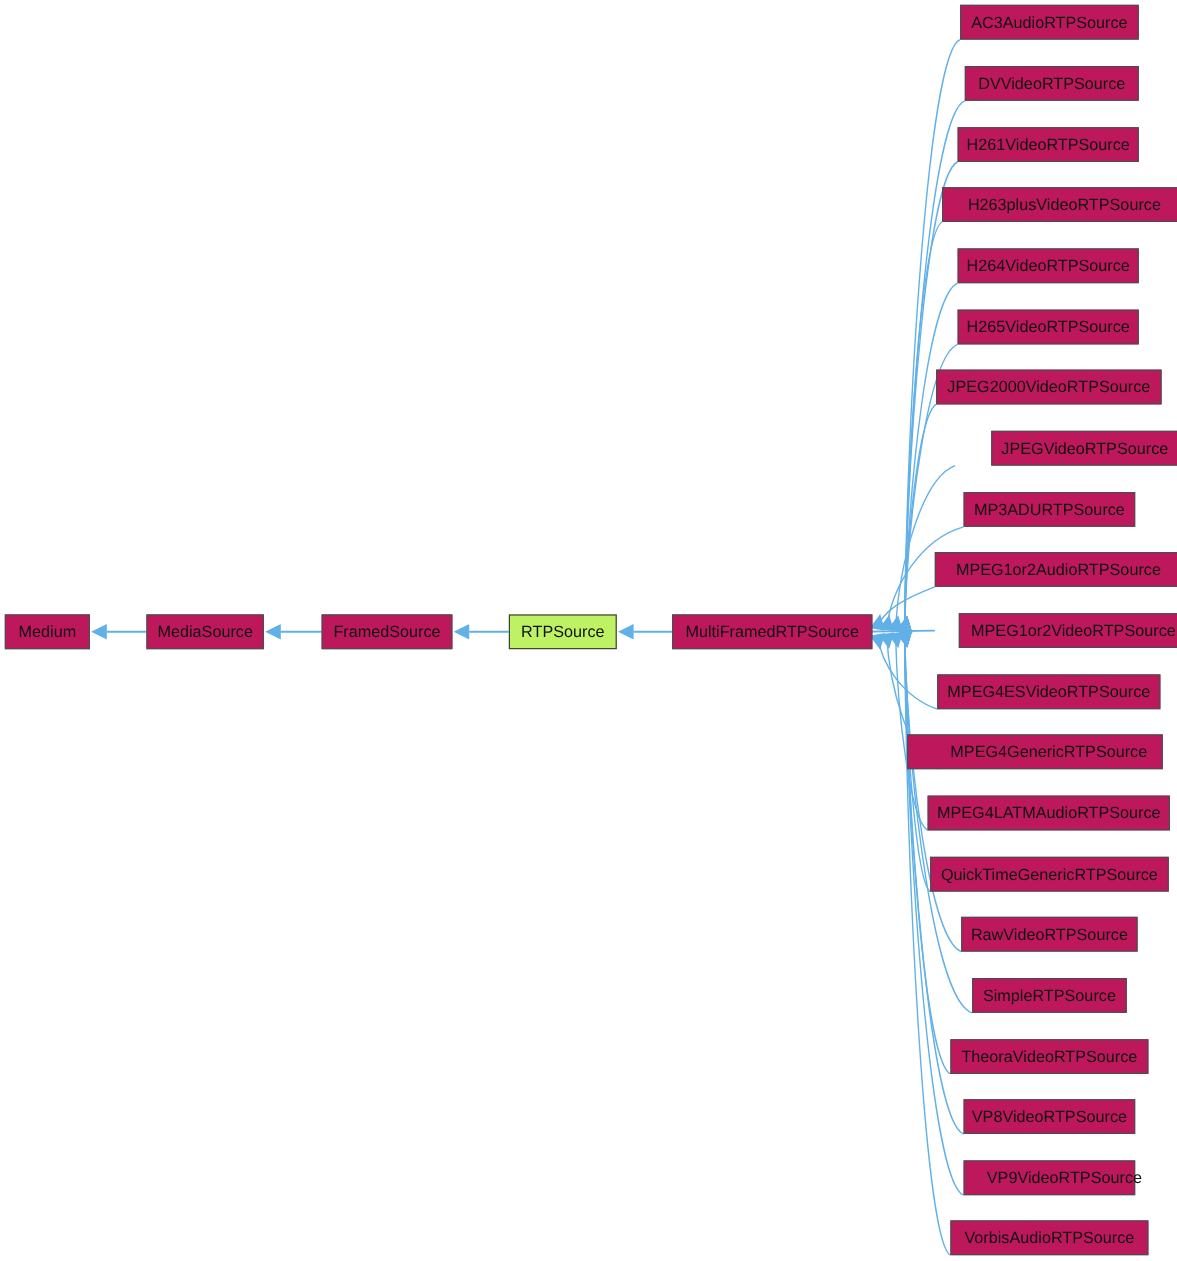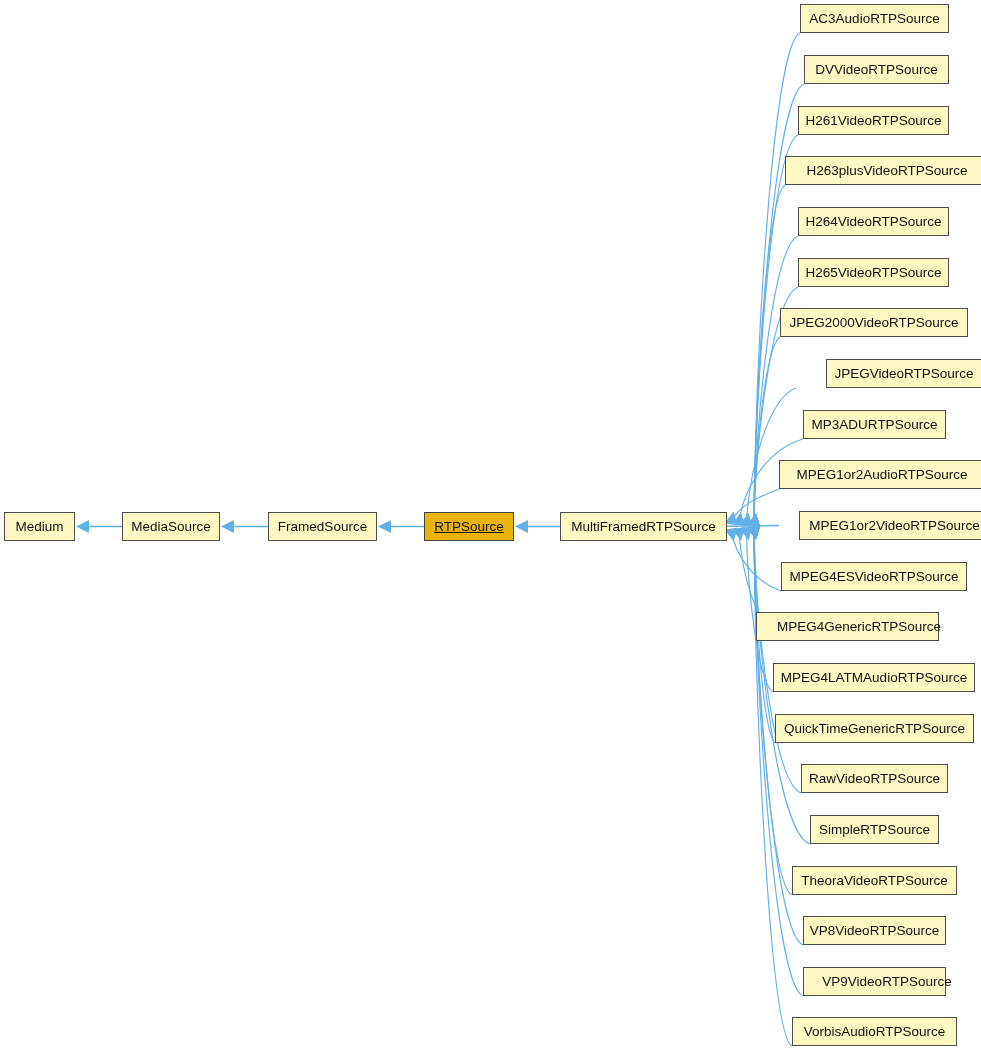--- a/index.html
+++ b/index.html
@@ -20,36 +20,35 @@
     left: 0;
     top: 0;
     width: 981px;
     height: 1051px;
     pointer-events: none;
   }
   .node {
     position: absolute;
     box-sizing: border-box;
     border: 1px solid #4d4d4d;
-    background: #fef9c3;
+    background: #be185d;
     color: #111111;
     font-size: 13.5px;
     line-height: 1;
     height: 29px;
     display: flex;
     align-items: center;
     justify-content: center;
     white-space: nowrap;
     padding: 0 9px;
     z-index: 2;
   }
   .node.highlight {
-    background: #eab308;
+    background: #bef264;
     border-color: #404040;
-    text-decoration: underline;
   }
 </style>
 </head>
 <body>
 
 <div id="diagram">
   <svg id="edge-layer" width="981" height="1051" viewBox="0 0 981 1051">
       <polygon points="76,526.5 89,520 89,533" fill="#61b0e8"></polygon>
       <line x1="89" y1="526.5" x2="122" y2="526.5" stroke="#61b0e8" stroke-width="1.6"></line>
       <polygon points="221,526.5 234,520 234,533" fill="#61b0e8"></polygon>
@@ -111,21 +110,21 @@
     <div class="node" style="left: 798px; top: 106px; width: 151px;">H261VideoRTPSource</div>
     <div class="node" style="left: 785px; top: 156px; width: 204px;">H263plusVideoRTPSource</div>
     <div class="node" style="left: 798px; top: 207px; width: 151px;">H264VideoRTPSource</div>
     <div class="node" style="left: 798px; top: 258px; width: 151px;">H265VideoRTPSource</div>
     <div class="node" style="left: 780px; top: 308px; width: 188px;">JPEG2000VideoRTPSource</div>
     <div class="node" style="left: 796px; top: 359px; width: 156px; margin-left: 30px;">JPEGVideoRTPSource</div>
     <div class="node" style="left: 803px; top: 410px; width: 143px;">MP3ADURTPSource</div>
     <div class="node" style="left: 779px; top: 460px; width: 206px;">MPEG1or2AudioRTPSource</div>
     <div class="node" style="left: 779px; top: 511px; width: 191px; margin-left: 20px;">MPEG1or2VideoRTPSource</div>
     <div class="node" style="left: 781px; top: 562px; width: 186px;">MPEG4ESVideoRTPSource</div>
-    <div class="node" style="left: 756px; top: 612px; width: 183px; padding-left: 32px;">MPEG4GenericRTPSource</div>
+    <div class="node" style="left: 756px; top: 612px; width: 213px; padding-left: 32px;">MPEG4GenericRTPSource</div>
     <div class="node" style="left: 773px; top: 663px; width: 202px;">MPEG4LATMAudioRTPSource</div>
     <div class="node" style="left: 775px; top: 714px; width: 199px;">QuickTimeGenericRTPSource</div>
     <div class="node" style="left: 801px; top: 764px; width: 147px;">RawVideoRTPSource</div>
     <div class="node" style="left: 810px; top: 815px; width: 129px;">SimpleRTPSource</div>
     <div class="node" style="left: 792px; top: 866px; width: 165px;">TheoraVideoRTPSource</div>
     <div class="node" style="left: 803px; top: 916px; width: 143px;">VP8VideoRTPSource</div>
     <div class="node" style="left: 803px; top: 967px; width: 143px; padding-left: 34px;">VP9VideoRTPSource</div>
     <div class="node" style="left: 792px; top: 1017px; width: 165px;">VorbisAudioRTPSource</div>
   </div>
 

